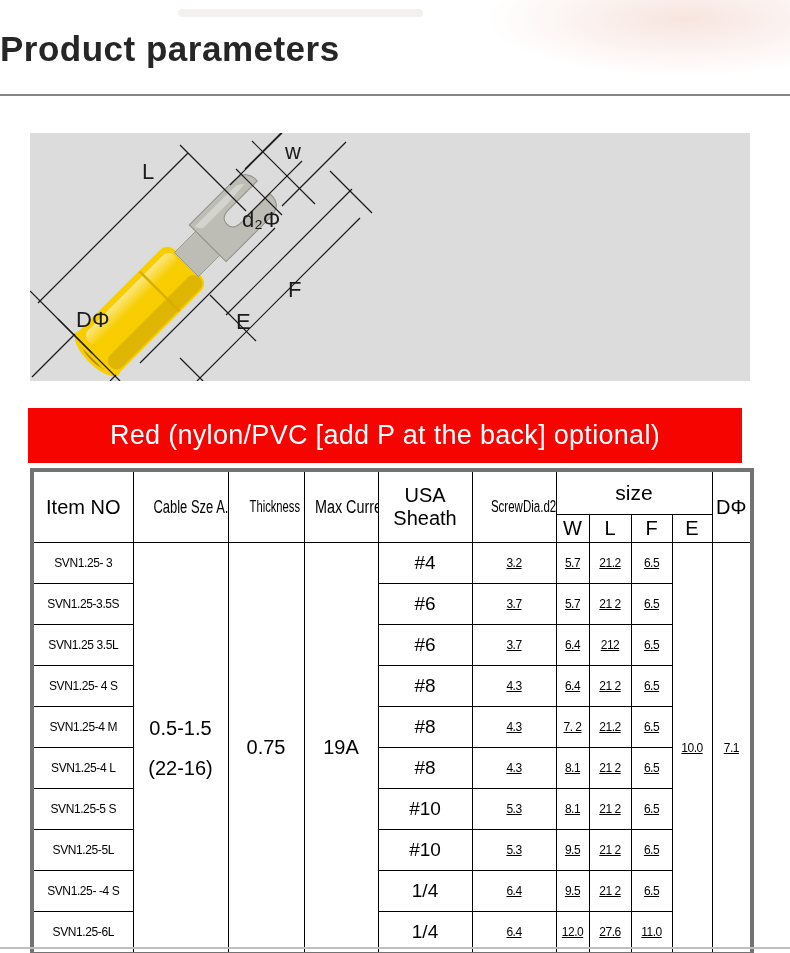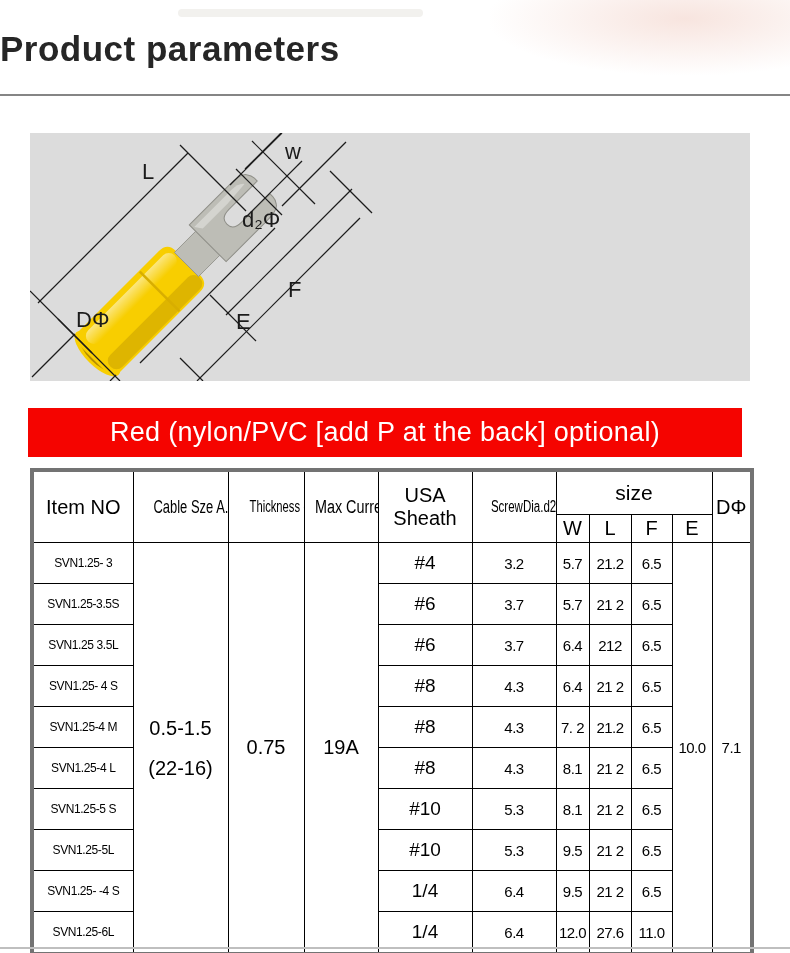--- a/index.html
+++ b/index.html
@@ -11,41 +11,41 @@
   .title{position:absolute;top:29px;left:0;width:100%;margin:0;text-align:left;
          font-size:35px;font-weight:bold;color:#262626;letter-spacing:.5px;}
   .rule-top{position:absolute;top:94px;left:0;width:790px;height:2px;background:#858585;}
   .rule-bottom{position:absolute;top:947px;left:0;width:790px;height:2px;background:#bfbfbf;}
 
   .panel{position:absolute;top:133px;left:30px;width:720px;height:248px;background:#dcdcdc;}
   .panel svg{position:absolute;left:0;top:0;}
   .dim{position:absolute;font-size:22px;color:#1b1b1b;line-height:1;}
   .specs{position:absolute;left:345px;top:20px;font-size:26px;line-height:49px;color:#3d3d3d;letter-spacing:.2px;}
 
-  .banner{position:absolute;top:408px;left:28px;width:714px;height:49px;background:#f50400;
+  .banner{position:absolute;top:408px;left:28px;width:714px;height:55px;background:#f50400;
           display:flex;align-items:center;justify-content:center;}
   .banner span{color:#ffffff;font-size:27px;letter-spacing:.3px;}
 
   table.params{position:absolute;top:468px;left:30px;width:720px;border-collapse:collapse;
                table-layout:fixed;color:#000;background:#fff;border:4px solid #737373;}
   .params th,.params td{border:1.5px solid #000;text-align:center;vertical-align:middle;
                padding:0;font-weight:normal;overflow:hidden;}
   .params thead tr.h1 th{height:42px;}
   .params thead tr.h2 th{height:27px;font-size:20px;}
   .params tbody td{height:40px;}
   .hdr{font-size:20px;}
   .cspan{display:inline-block;white-space:nowrap;transform-origin:50% 50%;}
   .c-cable{font-size:18px;transform:scaleX(.72);}
   .c-thick{font-size:17px;transform:scaleX(.66);}
   .c-max{font-size:18px;transform:scaleX(.80);}
   .c-dia{font-size:16px;transform:scaleX(.72);}
   .size-h{font-size:21px;}
   td.item{font-size:12px;letter-spacing:-.4px;white-space:nowrap;}
   td.screw{font-size:19px;}
-  td.num{font-size:15px;letter-spacing:-.5px;white-space:nowrap;}
+  td.num{font-size:12px;letter-spacing:-.5px;white-space:nowrap;text-decoration:underline;}
   td.merged-text{font-size:20px;}
   td.merged-text div{line-height:40px;}
 </style>
 </head>
 <body>
 
 <div class="page">
 
   <div class="tint"></div>
   <div class="streak"></div>

